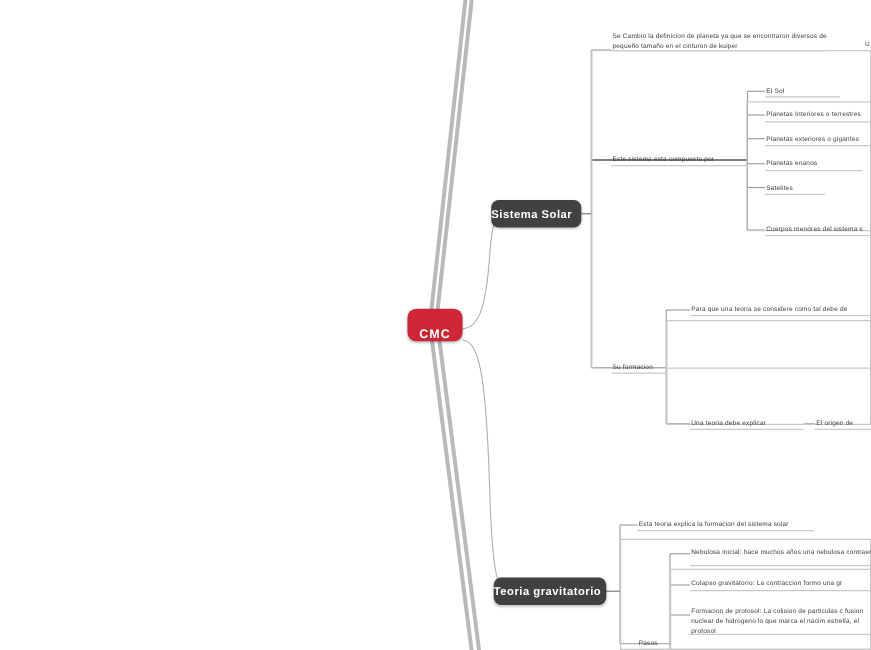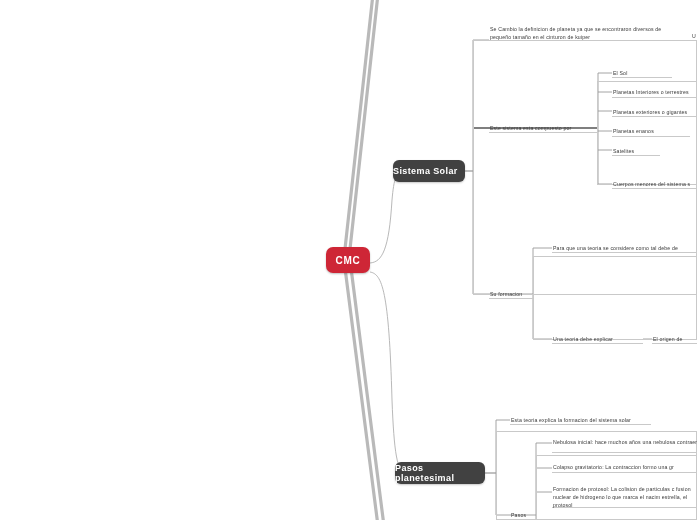--- a/index.html
+++ b/index.html
@@ -34,21 +34,21 @@
   }
   
   .root-node {
     background: #ce2636;
     color: #ffffff;
     font-size: 10px;
     font-weight: bold;
     letter-spacing: 0.8px;
     border-radius: 7px;
     display: flex;
-    align-items: center;
+    align-items: flex-end;
     justify-content: center;
     box-shadow: 0 1px 2px rgba(0,0,0,0.25);
     z-index: 6;
   }
   
   .branch-node {
     background: #414141;
     color: #ffffff;
     font-size: 9px;
     font-weight: bold;
@@ -172,21 +172,21 @@
 
   <div class="node root-node" style="left:326px; top:247px; width:44px; height:26px;">
     <span>CMC</span>
   </div>
 
   <div class="node branch-node" style="left:393px; top:160px; width:72px; height:22px;">
     <span>Sistema Solar</span>
   </div>
 
   <div class="node branch-node" style="left:395px; top:462px; width:90px; height:22px;">
-    <span>Pasos planetesimal</span>
+    <span>Teoria gravitatorio</span>
   </div>
 
   <div class="leaf wrap" style="left:490px; top:25px; width:176px;">Se Cambio la definicion de planeta ya que se encontraron diversos de pequeño tamaño en el cinturon de kuiper</div>
 
   <div class="leaf" style="left:692px; top:32px;">U</div>
 
   <div class="leaf" style="left:490px; top:124px;">Este sistema esta compuesto por</div>
 
   <div class="leaf" style="left:613px; top:69px;">El Sol</div>
   <div class="leaf" style="left:613px; top:88px;">Planetas Interiores o terrestres</div>

